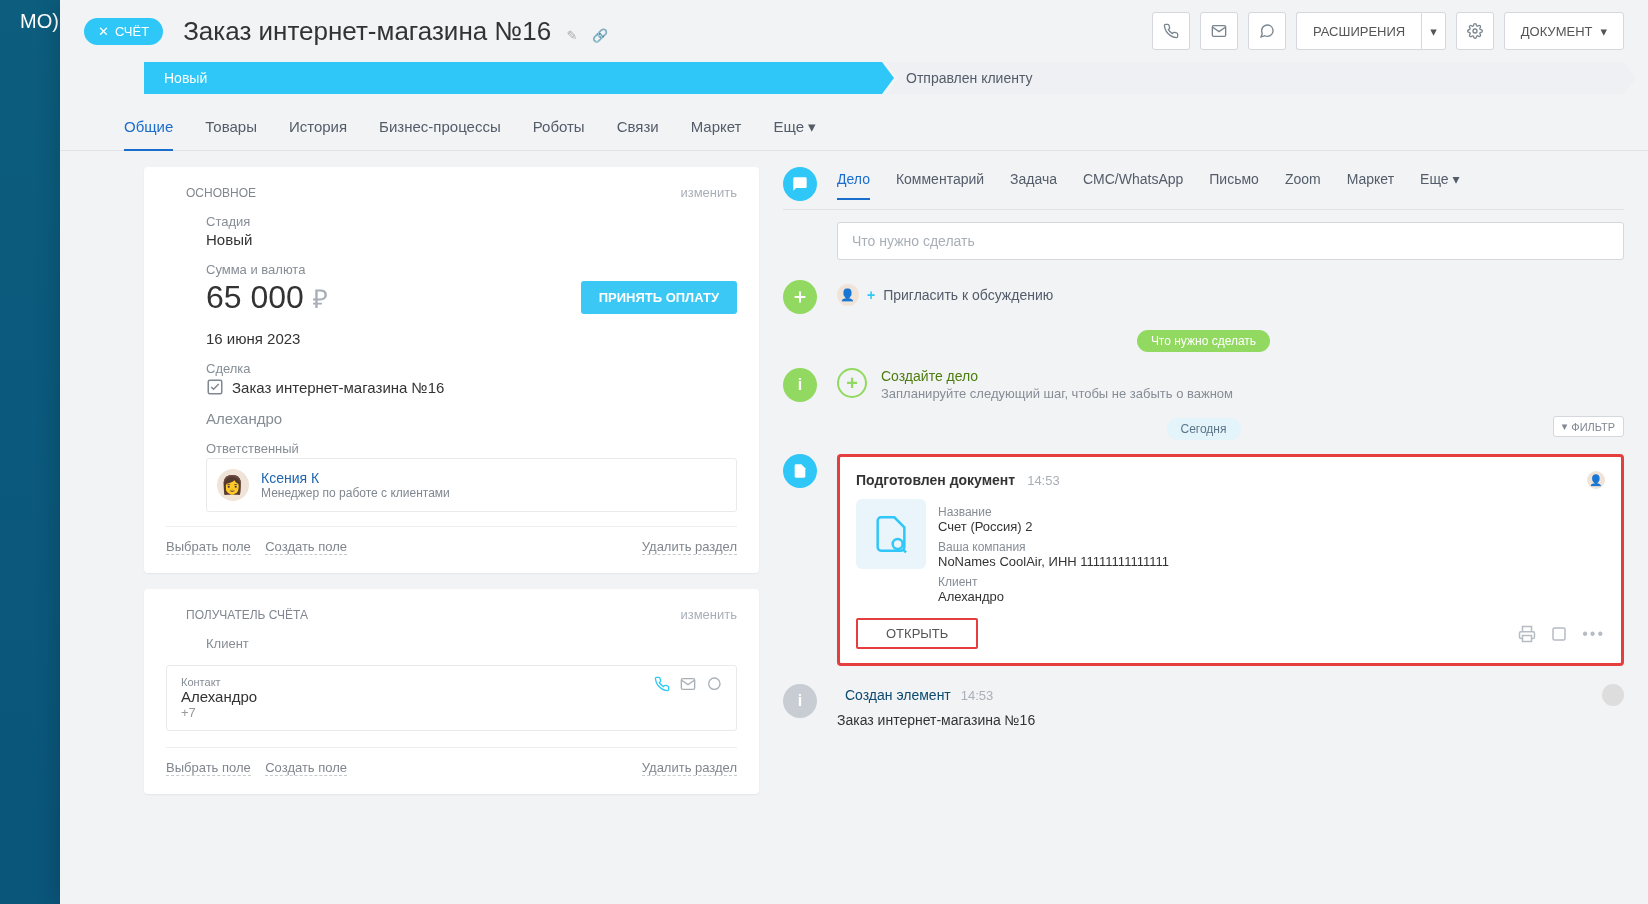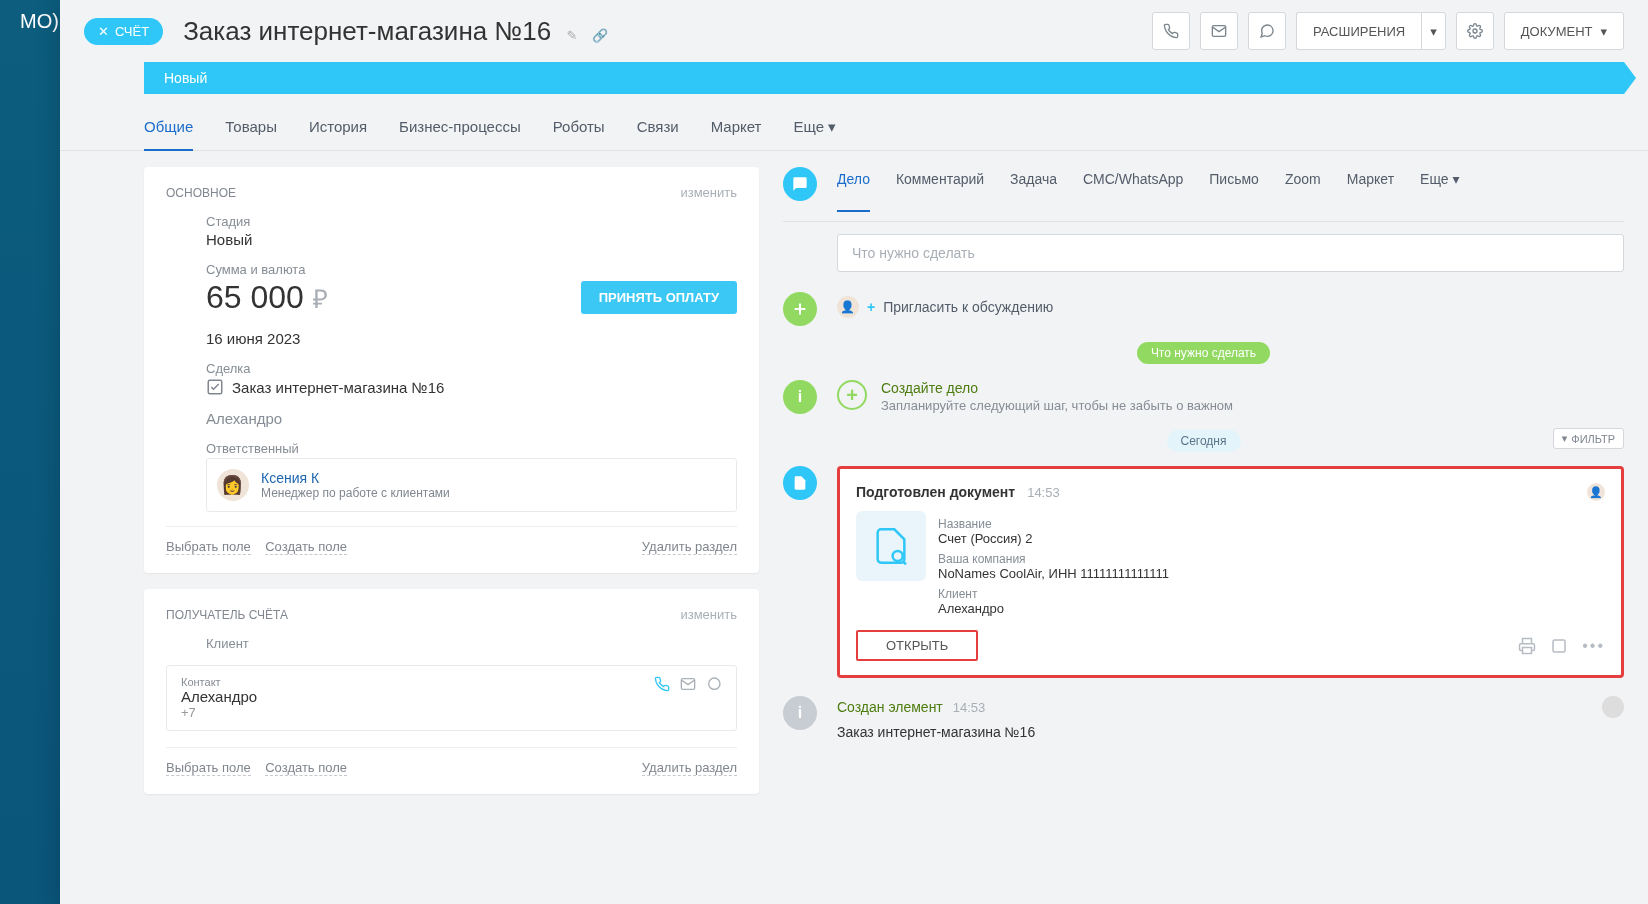--- a/index.html
+++ b/index.html
@@ -30,54 +30,54 @@
 .stages { display: flex; padding: 12px 24px 0 84px; gap: 4px; }
 .stage { flex: 1; height: 32px; display: flex; align-items: center; padding: 0 20px; font-size: 14px; color: #535c69; position: relative; background: #eef0f3; }
 .stage.active { background: #2fc7f7; color: #fff; }
 .stage:not(.green)::after { content:''; position:absolute; right:-12px; top:0; border-left:12px solid #eef0f3; border-top:16px solid transparent; border-bottom:16px solid transparent; z-index:2; }
 .stage.active::after { border-left-color:#2fc7f7; }
 .stage:not(:first-child)::before { content:''; position:absolute; left:0; top:0; border-left:12px solid #f2f3f5; border-top:16px solid transparent; border-bottom:16px solid transparent; }
 .stage.green { background: #eef0f3; }
 .stage-green-bar { position: absolute; bottom: -3px; left: 0; right: 0; height: 3px; background: #91d960; }
 
 
-.tabs { display: flex; padding: 18px 24px 0 84px; gap: 32px; border-bottom: 1px solid #e0e2e6; }
+.tabs { display: flex; padding: 18px 24px 0 64px; gap: 32px; border-bottom: 1px solid #e0e2e6; }
 .tab { padding: 6px 0 14px; font-size: 15px; color: #535c69; cursor: pointer; position: relative; }
 .tab.active { color: #1b6dcc; }
 .tab.active::after { content:''; position:absolute; bottom:-1px; left:0; right:0; height:2px; background:#1b6dcc; }
 .tab .chev { margin-left: 4px; }
 
 
 .body-cols { display: flex; padding: 16px 24px 16px 84px; gap: 24px; align-items: flex-start; }
 .col-left { width: 615px; display: flex; flex-direction: column; gap: 16px; }
 .col-right { flex: 1; }
 
 .card { background: #fff; border-radius: 4px; box-shadow: 0 1px 2px rgba(0,0,0,0.06); padding: 18px 22px; }
 .card-head { display: flex; justify-content: space-between; align-items: center; margin-bottom: 14px; }
-.card-title { font-size: 12px; color: #808790; text-transform: uppercase; }
+.card-title { font-size: 12px; color: #808790; text-transform: uppercase; margin-left: 20px; }
 .card-edit { font-size: 13px; color: #a9afb6; cursor: pointer; }
 .field { margin-bottom: 14px; margin-left: 40px; }
 .field-label { font-size: 13px; color: #868d95; margin-bottom: 2px; }
 .field-value { font-size: 15px; color: #333; }
 .field-value.amount { font-size: 32px; font-weight: 300; color: #333; }
 .ruble { color:#a9afb6; font-size:26px; }
 .amount-row { display: flex; justify-content: space-between; align-items: center; }
 .btn-pay { background: #3bc8f5; color: #fff; border: none; border-radius: 3px; padding: 9px 18px; font-size: 13px; font-weight: 600; cursor: pointer; }
 .deal-link { display: flex; align-items: center; gap: 8px; color: #333; font-size: 15px; }
 .user-row { display: flex; align-items: center; gap: 12px; padding: 10px; border: 1px solid #e8eaed; border-radius: 3px; }
 .avatar-sm { width: 32px; height: 32px; border-radius: 50%; background: #f0e4d8; display:flex; align-items:center; justify-content:center; font-size:18px; }
 .user-name { font-size: 14px; color: #2067b0; }
 .user-role { font-size: 12px; color: #808790; }
 .card-foot { display: flex; justify-content: space-between; padding-top: 12px; border-top: 1px solid #eceef1; font-size: 13px; margin-top: 6px; }
 .foot-link { color: #80868e; cursor: pointer; border-bottom: 1px dashed #c5c9ce; }
 
 
 .timeline { position: relative; }
 .timeline-tabs { display: flex; gap: 26px; padding: 4px 0 10px 54px; border-bottom: 1px solid #e0e2e6; font-size: 14px; }
-.ttab { color: #535c69; cursor: pointer; padding-bottom: 24px; position: relative; }
+.ttab { color: #535c69; cursor: pointer; padding-bottom: 12px; position: relative; }
 .ttab.active { color: #1b6dcc; }
 .ttab.active::after { content:''; position:absolute; bottom:-1px; left:0; right:0; height:2px; background:#1b6dcc; }
 .timeline-input { margin: 12px 0 20px 54px; }
 .timeline-input input { width: 100%; height: 38px; border: 1px solid #d4d7db; border-radius: 3px; background:#fff; padding: 0 14px; font-size: 14px; color: #333; }
 .timeline-input input::placeholder { color: #a9afb6; }
 .t-row { display: flex; align-items: flex-start; margin-bottom: 16px; }
 .t-icon { width: 34px; height: 34px; border-radius: 50%; display: flex; align-items: center; justify-content: center; color: #fff; font-size: 16px; flex-shrink: 0; margin-right: 20px; }
 .t-icon.blue { background: #2fc7f7; }
 .t-icon.green { background: #91d960; }
 .t-icon.grey { background: #c8cdd3; color:#fff; }
@@ -106,21 +106,21 @@
 .doc-meta .lbl { color: #868d95; font-size:12px; margin-top:6px; }
 .doc-meta .val { color: #333; }
 .doc-foot { display: flex; align-items: center; margin-top: 14px; }
 .open-btn { border: 2px solid #e53e3e; padding: 6px 28px; font-size: 13px; color: #555; background: #fff; border-radius: 2px; cursor: pointer; }
 .doc-actions { margin-left: auto; display: flex; gap: 14px; color: #b6bcc3; }
 
 .t-created { display:flex; align-items:flex-start; gap:20px; margin-top:18px; }
 .t-created .t-icon { margin-right:0; }
 .t-created-body { flex:1; }
 .t-created-head { display:flex; align-items:center; gap:10px; }
-.t-created-title { font-size:14px; color:#4d7c0f; }
+.t-created-title { font-size:14px; color:#0c4a6e;margin-left:8px; }
 .t-created-time { font-size:13px; color:#a9afb6; }
 .t-created-avatar { margin-left:auto; width:22px; height:22px; border-radius:50%; background:#ddd; }
 .t-created-name { font-size:14px; color:#333; margin-top:6px; }
 
 
 .contact-box { border:1px solid #e8eaed; border-radius:3px; padding:10px 14px; }
 .contact-top { display:flex; justify-content:space-between; align-items:flex-start; }
 .contact-label { font-size:11px; color:#868d95; }
 .contact-name { font-size:15px; color:#333; }
 .contact-phone { font-size:13px; color:#999; }
@@ -190,20 +190,23 @@
       <div class="text-btn">
         <span>ДОКУМЕНТ</span>
         <span>▾</span>
       </div>
     </div>
   </div>
 
   <div class="stages">
     <div class="stage active">
         <span>Новый</span>
+      </div>
+    <div class="stage">
+        <span>Отправлен клиенту</span>
       </div>
   </div>
 
   <div class="tabs">
     <div class="tab active">Общие</div>
     <div class="tab">Товары</div>
     <div class="tab">История</div>
     <div class="tab">Бизнес-процессы</div>
     <div class="tab">Роботы</div>
     <div class="tab">Связи</div>

